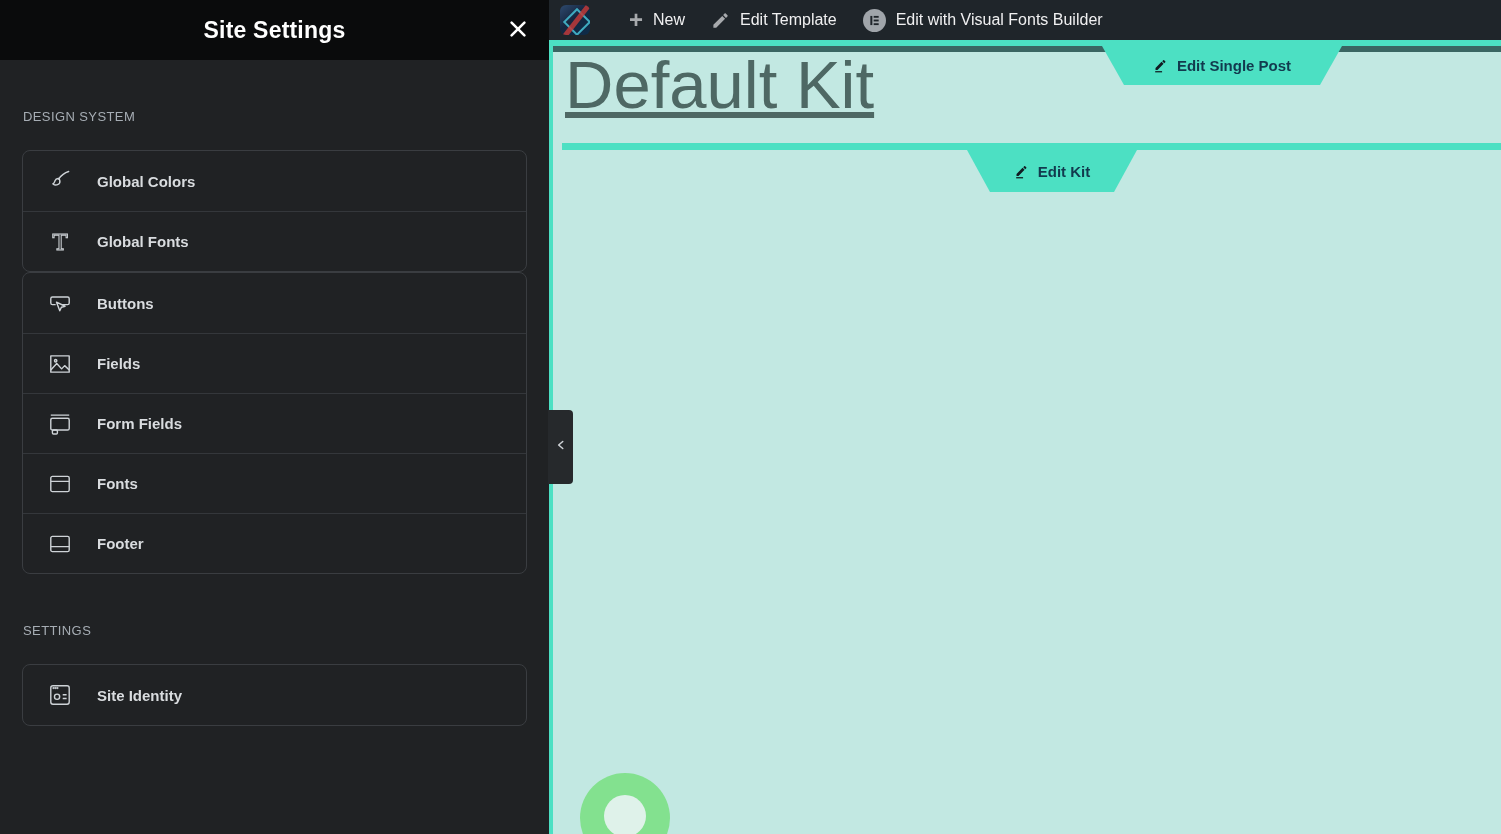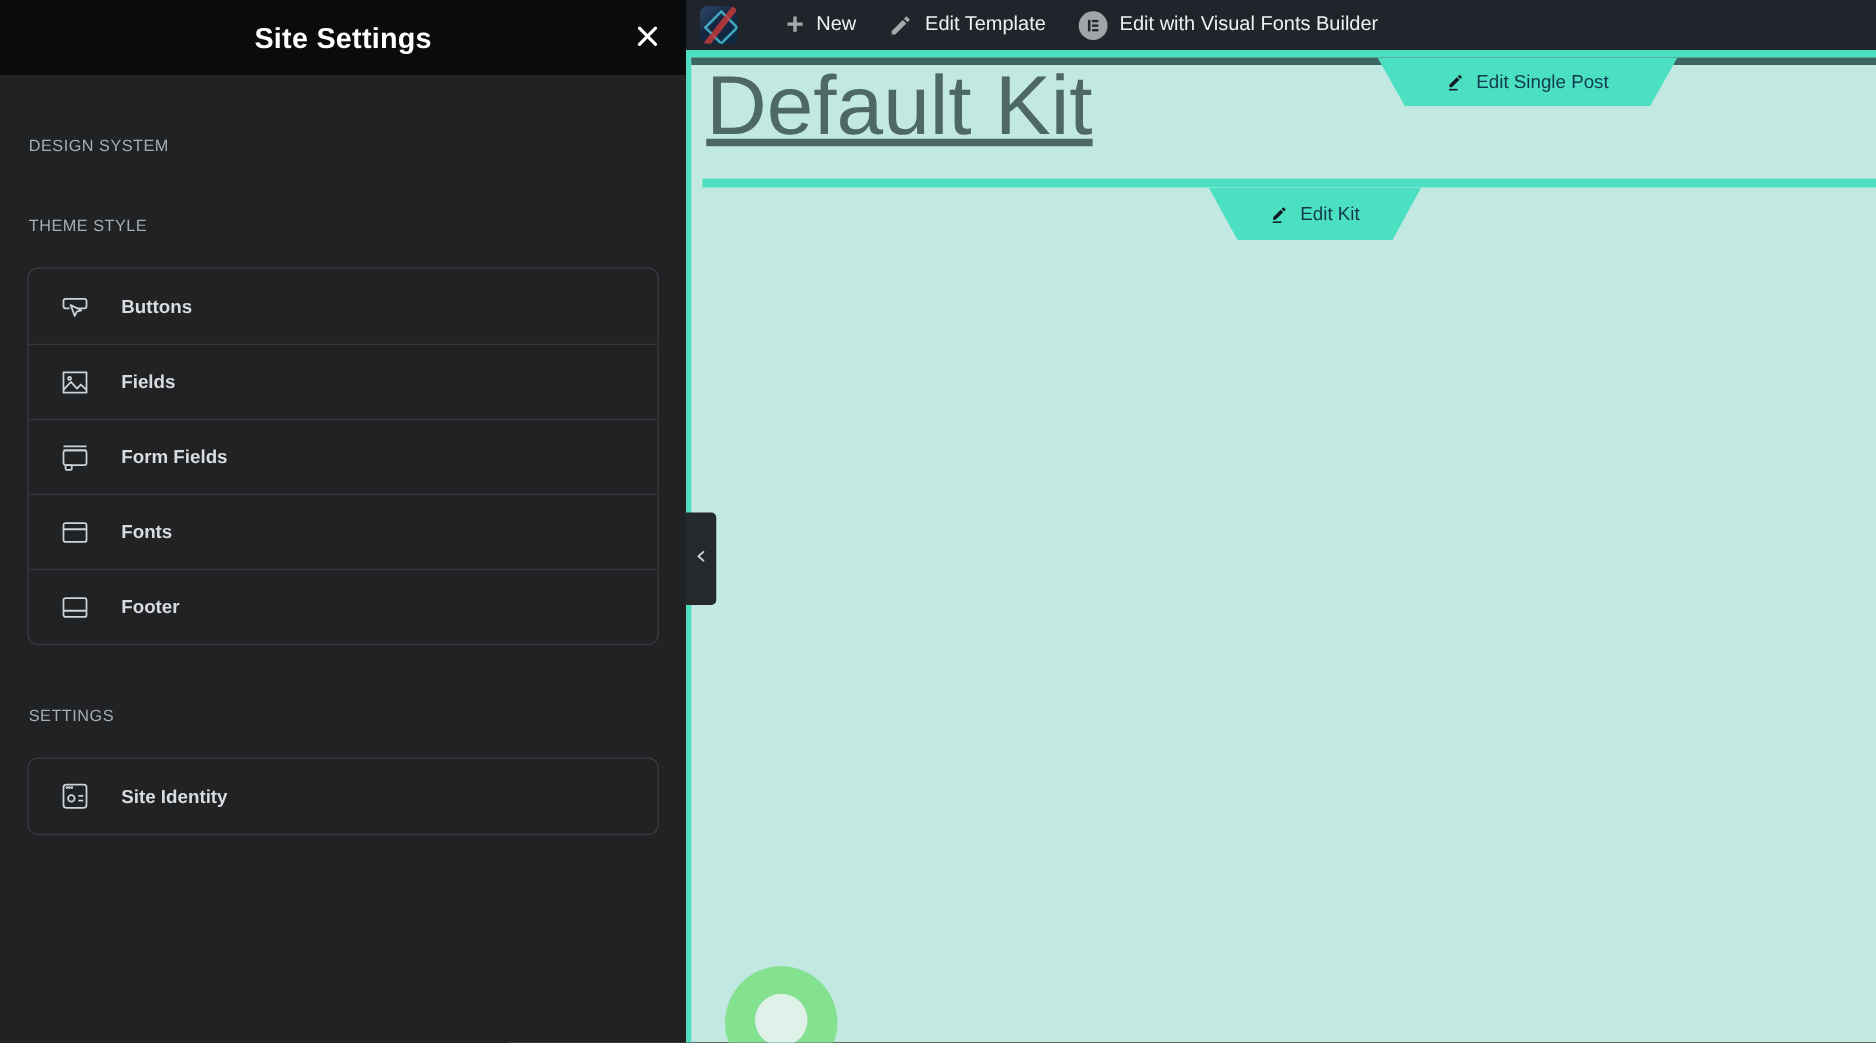--- a/index.html
+++ b/index.html
@@ -50,21 +50,21 @@
   .el-badge svg { width:15px; height:15px; }
 
   .page-canvas { position:absolute; left:0; top:40px; right:0; bottom:0;
                  background:#c2e8e2; border-top:6px solid #4ce0c3; border-left:4px solid #4ce0c3; }
   .dark-line { position:absolute; left:0; top:0; right:0; height:6px; background:#3a6562; }
   .kit-heading { position:absolute; left:12px; top:8px; font-size:67px; font-weight:500;
                  color:#4e6864; line-height:62px; letter-spacing:0;text-decoration:underline; }
   .kit-line { position:absolute; left:9px; top:97px; right:0; height:7px; background:#4ce0c3; }
 
   .flag { position:absolute; background:#4ce0c3; display:flex; align-items:center;
-          justify-content:center; gap:9px; color:#123a4e; font-size:15px; font-weight:400;
+          justify-content:center; gap:9px; color:#123a4e; font-size:15px; font-weight:700;
           cursor:pointer; }
   .flag svg { width:15px; height:15px; display:block; }
   .flag-esp { left:549px; top:0; width:240px; height:39px;
               clip-path:polygon(0 0, 100% 0, calc(100% - 22px) 100%, 22px 100%); }
   .flag-kit { left:414px; top:104px; width:170px; height:42px;
               clip-path:polygon(0 0, 100% 0, calc(100% - 23px) 100%, 23px 100%); }
 
   .avatar { position:absolute; left:27px; top:727px; width:90px; height:90px;
             border-radius:50%; background:#83e18f; overflow:hidden; }
   .avatar .head { position:absolute; left:24px; top:22px; width:42px; height:42px;
@@ -88,22 +88,40 @@
           <svg width="22" height="22" viewBox="0 0 24 24">
               <path d="M5 5l14 14M19 5L5 19" stroke="#ffffff" stroke-width="2.8" stroke-linecap="round"></path>
             </svg>
         </span>
       </button>
     </header>
 
     <div class="panel-body">
 
       <div class="section-label">DESIGN SYSTEM</div>
-
-      <div class="section-label">THEME STYLE</div>
+      <div class="group">
+        <div class="item">
+          <span class="item-icon">
+            <svg viewBox="0 0 24 24" fill="none" stroke="currentColor" stroke-width="1.3" stroke-linecap="round">
+              <path d="M20 3.2c-3.6 1.1-7.2 4-9.4 7"></path>
+              <path d="M10.9 9.7c-1.5-.2-3 .6-3.5 2-.4 1.1-.4 2.1-1.8 3 1.1 1 2.8 1.3 4.2.7 1.5-.6 2.4-2.3 2-3.9-.2-.7-.5-1.3-.9-1.8z"></path>
+            </svg>
+          </span>
+          <span class="item-label">Global Colors</span>
+        </div>
+        <div class="item">
+          <span class="item-icon">
+            <svg viewBox="0 0 24 24" fill="none" stroke="currentColor" stroke-width="0.9">
+              <text x="12" y="19" font-size="21" font-family="DejaVu Serif, serif" text-anchor="middle" fill="none" stroke="currentColor">T</text>
+            </svg>
+          </span>
+          <span class="item-label">Global Fonts</span>
+        </div>
+      </div>
+
       <div class="group">
         <div class="item">
           <span class="item-icon">
             <svg viewBox="0 0 24 24" fill="none" stroke="currentColor" stroke-width="1.3" stroke-linejoin="round">
               <path d="M3.5 6.5h14a1.5 1.5 0 0 1 1.5 1.5v4a1.5 1.5 0 0 1-1.5 1.5h-6M3.5 6.5A1.5 1.5 0 0 0 2 8v4a1.5 1.5 0 0 0 1.5 1.5h3" transform="translate(1.5 0)"></path>
               <path d="M8.8 11.2l3 8 1.5-3.3 3.4-.9z" fill="#202224"></path>
             </svg>
           </span>
           <span class="item-label">Buttons</span>
         </div>

